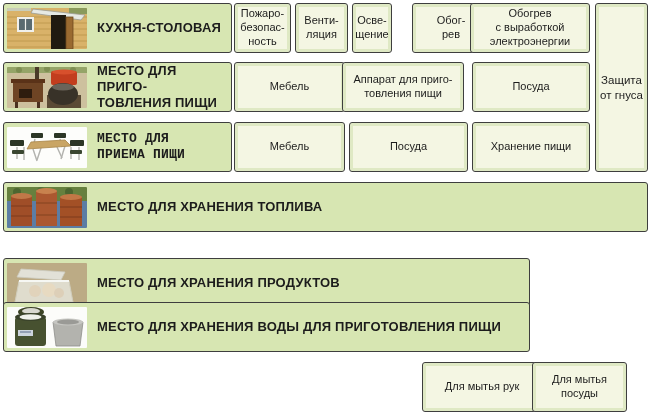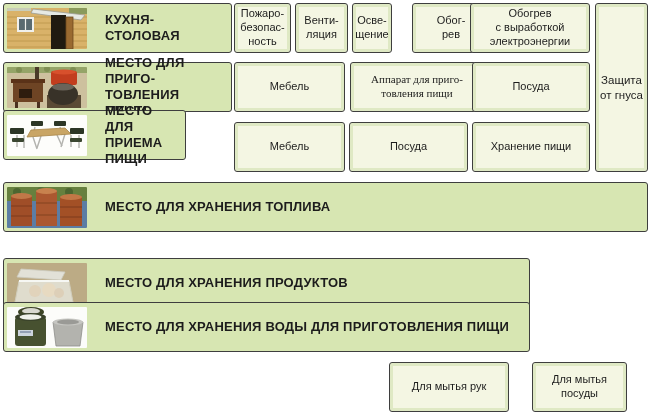--- a/index.html
+++ b/index.html
@@ -6,21 +6,21 @@
   .canvas{
     position:relative;width:650px;height:416px;background:#fff;
     font-family:"Liberation Sans", sans-serif;
     -webkit-font-smoothing:antialiased;
   }
   .row{
     position:absolute;height:50px;box-sizing:border-box;
     background:var(--row-fill,#d7e6b2);
     border:1.5px solid var(--border,#3e3e3e);
     border-radius:3px;
-    display:flex;align-items:center;gap:8px;
+    display:flex;align-items:center;
   }
   .photo{
     flex:0 0 80px;width:80px;height:41px;margin-left:3px;
     overflow:hidden;border-radius:1px;
   }
   .photo svg{display:block;width:100%;height:100%;}
   .row-title{
     margin-left:10px;margin-right:6px;
     font-weight:700;font-size:13px;line-height:1.25;
     color:var(--text,#1c1c1c);
@@ -101,25 +101,25 @@
         <rect x="6" y="16" width="30" height="19" fill="#6e4424"></rect>
         <rect x="12" y="22" width="13" height="9" fill="#2e1c0e"></rect>
         <rect x="8" y="35" width="3" height="6" fill="#4a3020"></rect>
           <rect x="30" y="35" width="3" height="6" fill="#4a3020"></rect>
       </svg>
     </div>
     <div class="row-title">МЕСТО ДЛЯ ПРИГО-
 ТОВЛЕНИЯ ПИЩИ</div>
   </div>
   <div class="box" style="left:234px;top:62px;width:111px;">Мебель</div>
-  <div class="box" style="left:350px;top:62px;width:134px;font-family:Liberation Serif, serif;">Аппарат для приго-
+  <div class="box" style="left:342px;top:62px;width:122px;">Аппарат для приго-
 товления пищи</div>
   <div class="box" style="left:472px;top:62px;width:118px;">Посуда</div>
 
-  <div class="row" style="left:3px;top:110px;width:183px;">
+  <div class="row" style="left:3px;top:122px;width:229px;font-family:Liberation Mono, monospace;">
     <div class="photo">
       <svg viewBox="0 0 80 41" preserveAspectRatio="none">
         <rect width="80" height="41" fill="#fdfdfb"></rect>
         <g stroke="#b2b2ae" stroke-width="1.4" fill="none">
           <line x1="26" y1="22" x2="30" y2="34"></line>
             <line x1="58" y1="19" x2="54" y2="32"></line>
           <line x1="34" y1="21" x2="30" y2="33"></line>
             <line x1="50" y1="20" x2="55" y2="31"></line>
           <line x1="10" y1="20" x2="10" y2="32"></line>
             <line x1="17" y1="20" x2="17" y2="33"></line>
@@ -202,16 +202,16 @@
         <rect x="11" y="23" width="15" height="6" fill="#cdd4dd"></rect>
         <line x1="13" y1="25" x2="24" y2="25" stroke="#5a6a8a" stroke-width="1"></line>
         <polygon points="46,15 76,15 73,39 49,39" fill="#b3b3ae" stroke="#8e8e8a" stroke-width="0.8"></polygon>
         <ellipse cx="61" cy="15" rx="15" ry="3.5" fill="#c6c6c2"></ellipse>
         <ellipse cx="61" cy="15" rx="11" ry="2.4" fill="#9a9a96"></ellipse>
       </svg>
     </div>
     <div class="row-title">МЕСТО ДЛЯ ХРАНЕНИЯ ВОДЫ ДЛЯ ПРИГОТОВЛЕНИЯ ПИЩИ</div>
   </div>
 
-  <div class="box" style="left:389px;top:362px;width:120px;">Для мытья рук</div>
+  <div class="box" style="left:422px;top:362px;width:120px;">Для мытья рук</div>
   <div class="box" style="left:532px;top:362px;width:95px;">Для мытья посуды</div>
 
 </div>
 
 </body></html>

